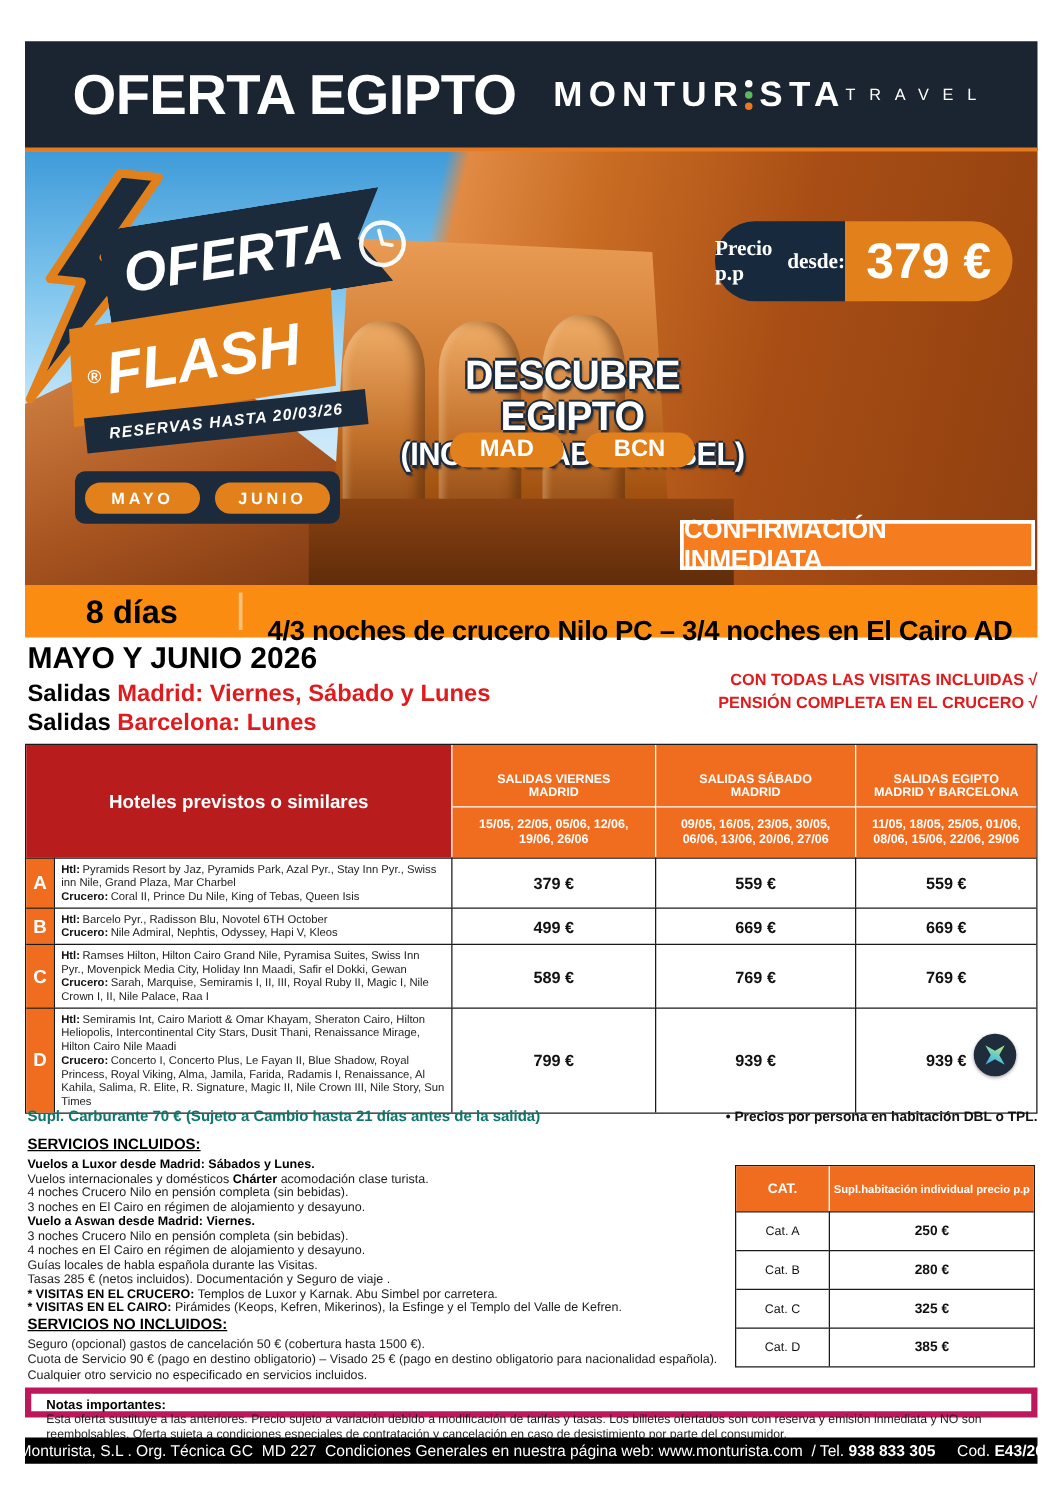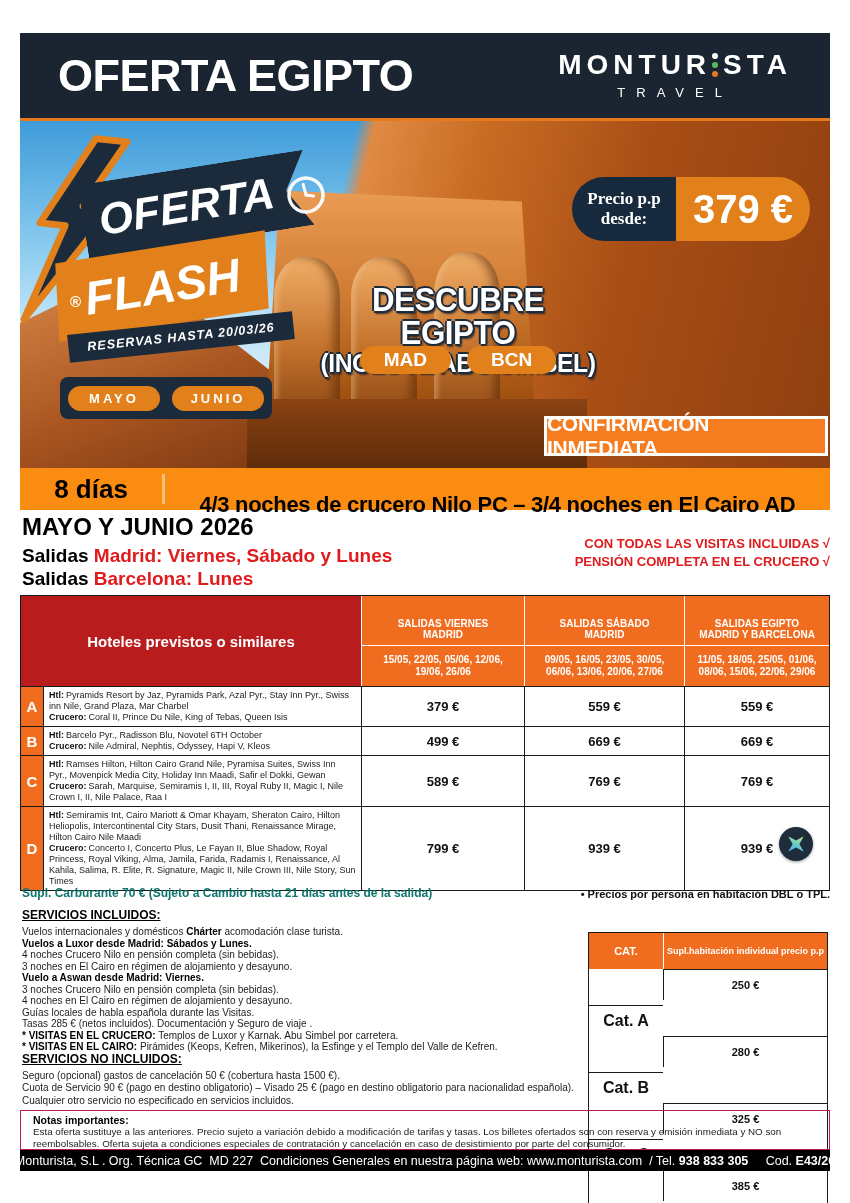--- a/index.html
+++ b/index.html
@@ -4,21 +4,21 @@
 <style>
   html,body{margin:0;padding:0;background:#ffffff;}
   .page{position:relative;width:850px;height:1203px;background:#ffffff;
         font-family:"Liberation Sans",sans-serif;color:#111;overflow:hidden;border-radius:16px;}
 
   
   .header-bar{position:absolute;left:20px;top:33px;width:810px;height:88px;
     background:#1b2531;border-bottom:3px solid #e8791c;box-sizing:border-box;
     display:flex;align-items:center;justify-content:space-between;padding:0 38px;}
   .header-title{font-size:45px;font-weight:800;color:#fff;letter-spacing:-.5px;}
-  .brand{display:flex;flex-direction:column;align-items:center;color:#fff;}
+  .brand{display:flex;align-items:flex-start;color:#fff;}
   .brand-row{display:flex;align-items:flex-end;font-size:28px;font-weight:700;letter-spacing:5px;line-height:1;}
   .brand-dots{display:flex;flex-direction:column;gap:3px;margin:0 5px 2px 1px;}
   .brand-dots i{width:6px;height:6px;border-radius:50%;display:block;}
   .bd1{background:#ffffff;} .bd2{background:#5cb85c;} .bd3{background:#e8791c;}
   .brand-sub{font-size:13px;font-weight:400;letter-spacing:11px;margin-top:6px;color:#fff;}
 
   
   .hero{position:absolute;left:20px;top:121px;width:810px;height:347px;overflow:hidden;
     background:linear-gradient(180deg,#3f9bd9 0%,#7cc3ec 30%,#b9e2f8 55%,#cfeaf9 70%);}
   .rock-right{position:absolute;inset:0;
@@ -52,39 +52,39 @@
   .clock{position:absolute;left:262px;top:50px;transform:rotate(-15deg);opacity:.95;}
 
   .months-bar{position:absolute;left:40px;top:256px;width:212px;height:42px;background:#1c2b3c;
     border-radius:8px;display:flex;align-items:center;justify-content:center;gap:12px;}
   .month-pill{background:#e2811c;color:#fff;font-size:13px;font-weight:700;letter-spacing:3px;
     padding:5px 0;width:92px;text-align:center;border-radius:14px;}
 
   .price-pill{position:absolute;left:552px;top:56px;height:64px;display:flex;}
   .price-label{width:104px;background:#17293c;border-radius:32px 0 0 32px;color:#fff;
     font-family:"Liberation Serif",serif;font-weight:700;font-size:17px;line-height:1.15;
-    display:flex;flex-direction:column;align-items:center;justify-content:center;}
+    display:flex;flex-direction:row;align-items:center;justify-content:center;}
   .price-value{width:134px;background:#e2811c;border-radius:0 32px 32px 0;color:#fff;
     font-size:40px;font-weight:800;display:flex;align-items:center;justify-content:center;}
 
   .descubre{position:absolute;left:288px;top:162px;width:300px;text-align:center;color:#fff;
     text-shadow:-2px 0 0 #1c2b3c,2px 0 0 #1c2b3c,0 -2px 0 #1c2b3c,0 2px 0 #1c2b3c,2px 3px 2px rgba(20,30,45,.8);}
   .descubre-l1{font-size:33px;font-weight:800;letter-spacing:-.5px;line-height:1.0;transform:scaleX(.95);}
   .descubre-l2{font-size:26px;font-weight:800;letter-spacing:-.5px;line-height:1.1;transform:scaleX(.95);}
   .origin-row{position:absolute;left:288px;top:225px;width:300px;display:flex;justify-content:center;gap:16px;}
   .origin-pill{background:#e2811c;color:#fff;font-size:19px;font-weight:800;padding:3px 24px;border-radius:15px;}
 
   .confirm-box{position:absolute;left:524px;top:295px;width:284px;height:40px;background:#f57d20;
     border:3px solid #fff;box-sizing:border-box;display:flex;align-items:center;justify-content:center;}
   .confirm-box span{color:#fff;font-size:21px;font-weight:700;letter-spacing:-.3px;}
 
   
   .duration-bar{position:absolute;left:20px;top:468px;width:810px;height:42px;background:#fb8c12;
     display:flex;align-items:center;}
-  .duration-days{width:142px;text-align:center;font-size:26px;font-weight:700;color:#000;}
+  .duration-days{width:171px;text-align:center;font-size:26px;font-weight:700;color:#000;}
   .duration-div{width:3px;height:70%;background:rgba(255,255,255,.45);}
   .duration-detail{flex:1;text-align:center;font-size:22px;font-weight:700;color:#000;letter-spacing:-.3px;margin-top:32px;}
 
   
   .season-heading{position:absolute;left:22px;top:513px;font-size:24px;font-weight:800;color:#000;}
   .salidas1{position:absolute;left:22px;top:545px;font-size:19px;font-weight:700;color:#000;}
   .salidas2{position:absolute;left:22px;top:568px;font-size:19px;font-weight:700;color:#000;}
   .salidas-red{color:#e01b1d;}
   .season-notes{position:absolute;right:20px;top:535px;text-align:right;color:#e01b1d;
     font-size:13px;font-weight:800;line-height:18px;}
@@ -120,26 +120,26 @@
   .svc-noinc .svc-line{line-height:12.4px;}
   .svc-line .b{font-weight:700;color:#000;}
 
   
   .cat-table{position:absolute;left:588px;top:932px;width:240px;border:1px solid #1a1a1a;box-sizing:border-box;
     display:grid;grid-template-columns:74px 164px;}
   .ct-h{background:#f06c1f;color:#fff;height:36px;display:flex;align-items:center;justify-content:center;
     font-weight:700;}
   .ct-h1{font-size:11px;} .ct-h2{font-size:9px;border-left:1px solid #fff;}
   .ct-cat{border-top:1px solid #1a1a1a;height:30px;display:flex;align-items:center;justify-content:center;
-    font-size:16px;font-weight:700;margin-top:36px;}
+    font-size:10px;font-weight:400;}
   .ct-price{border-top:1px solid #1a1a1a;border-left:1px solid #1a1a1a;height:30px;display:flex;
     align-items:center;justify-content:center;font-size:11px;font-weight:700;}
 
   
-  .notas-box{position:absolute;left:20px;top:1110px;width:810px;height:40px;border:1px solid #be185d;
+  .notas-box{position:absolute;left:20px;top:1110px;width:810px;height:24px;border:5px solid #be185d;
     box-sizing:border-box;padding:3px 12px;}
   .notas-heading{font-size:10.5px;font-weight:700;color:#000;}
   .notas-body{font-size:9.8px;line-height:12px;color:#1c1c1c;}
   .footer-bar{position:absolute;left:20px;top:1150px;width:810px;height:21px;background:#000;
     display:flex;align-items:center;justify-content:center;color:#fff;font-size:12.5px;white-space:pre;}
   .footer-bar .b{font-weight:700;}
 
   
   .float-badge{position:absolute;left:779px;top:827px;width:34px;height:34px;border-radius:50%;
     background:#1f2c3c;display:flex;align-items:center;justify-content:center;box-shadow:0 1px 3px rgba(0,0,0,.4);cursor:pointer;}
@@ -299,22 +299,22 @@
     <div class="pt-price">799 €</div>
     <div class="pt-price">939 €</div>
     <div class="pt-price">939 €</div>
   </div>
 
   <div class="supl-line">Supl. Carburante 70 € (Sujeto a Cambio hasta 21 días antes de la salida)</div>
   <div class="dbl-note">• Precios por persona en habitación DBL o TPL.</div>
 
   <div class="svc svc-inc">
     <div class="svc-heading">SERVICIOS INCLUIDOS:</div>
+    <div class="svc-line"><span></span><span class="b">Vuelos a Luxor desde Madrid: Sábados y Lunes.</span><span></span></div>
     <div class="svc-line"><span>Vuelos internacionales y domésticos </span><span class="b">Chárter</span><span> acomodación clase turista.</span></div>
-    <div class="svc-line"><span></span><span class="b">Vuelos a Luxor desde Madrid: Sábados y Lunes.</span><span></span></div>
     <div class="svc-line"><span>4 noches Crucero Nilo en pensión completa (sin bebidas).</span><span class="b"></span><span></span></div>
     <div class="svc-line"><span>3 noches en El Cairo en régimen de alojamiento y desayuno.</span><span class="b"></span><span></span></div>
     <div class="svc-line"><span></span><span class="b">Vuelo a Aswan desde Madrid: Viernes.</span><span></span></div>
     <div class="svc-line"><span>3 noches Crucero Nilo en pensión completa (sin bebidas).</span><span class="b"></span><span></span></div>
     <div class="svc-line"><span>4 noches en El Cairo en régimen de alojamiento y desayuno.</span><span class="b"></span><span></span></div>
     <div class="svc-line"><span>Guías locales de habla española durante las Visitas.</span><span class="b"></span><span></span></div>
     <div class="svc-line"><span>Tasas 285 € (netos incluidos). Documentación y Seguro de viaje .</span><span class="b"></span><span></span></div>
     <div class="svc-line"><span></span><span class="b">* VISITAS EN EL CRUCERO:</span><span> Templos de Luxor y  Karnak. Abu Simbel por carretera.</span></div>
     <div class="svc-line"><span></span><span class="b">* VISITAS EN EL CAIRO:</span><span> Pirámides (Keops, Kefren, Mikerinos), la Esfinge y el Templo del Valle de Kefren.</span></div>
   </div>

